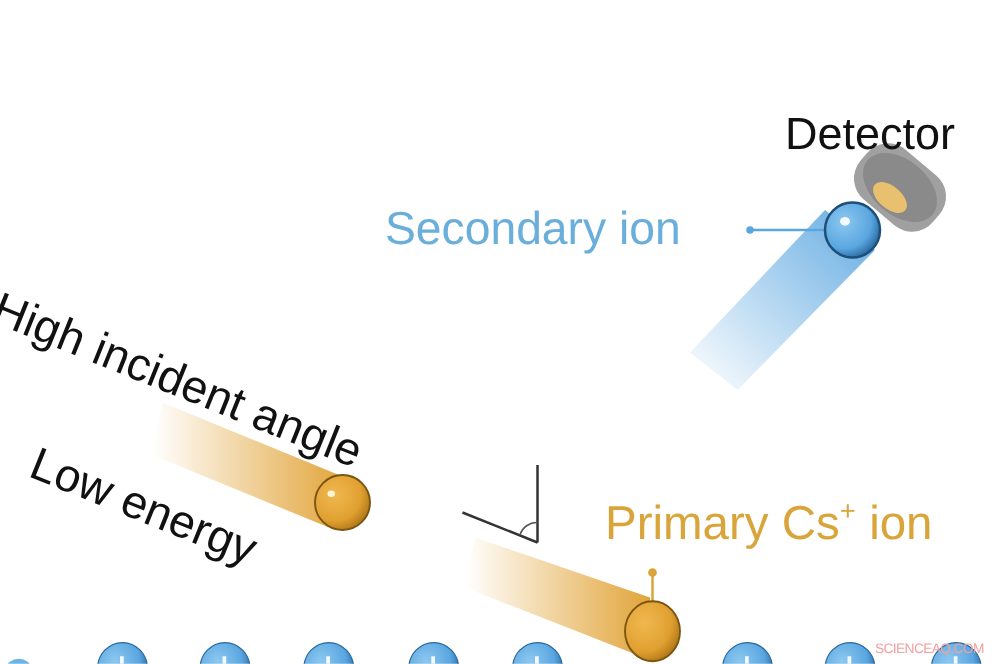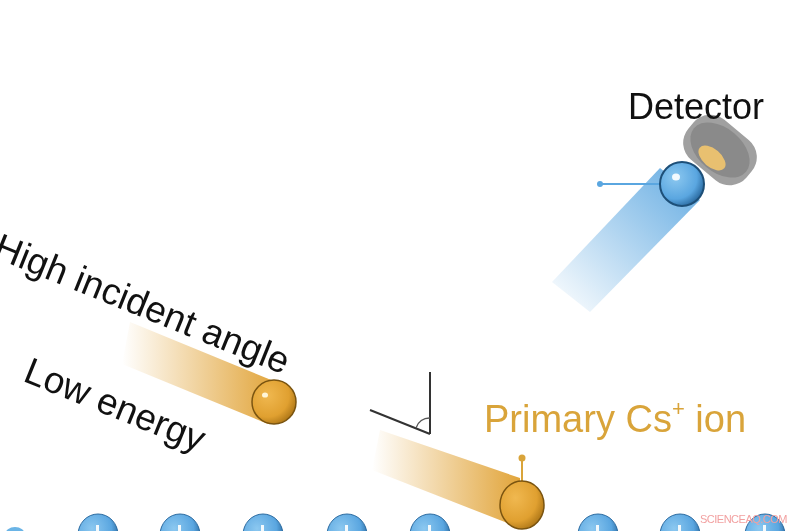--- a/index.html
+++ b/index.html
@@ -127,17 +127,18 @@
         <rect x="678" y="525" width="3" height="8" fill="#ffffff" opacity="0.9"></rect>
       </g>
       <g>
         <ellipse cx="765" cy="535" rx="20" ry="21" fill="url(#blueBall)" stroke="#2a6aa0" stroke-width="1"></ellipse>
         <rect x="763" y="525" width="3" height="8" fill="#ffffff" opacity="0.9"></rect>
       </g>
     </g>
   </svg>
 
   <div class="lbl" id="detector-label">Detector</div>
+  <div class="lbl" id="secondary-label">Secondary ion</div>
   <div class="lbl" id="high-angle-label">High incident angle</div>
   <div class="lbl" id="low-energy-label">Low energy</div>
   <div class="lbl" id="primary-label"><span>Primary Cs</span><sup>+</sup><span> ion</span></div>
   <div class="lbl" id="watermark">SCIENCEAQ.COM</div>
 </div>
 
 </body></html>

